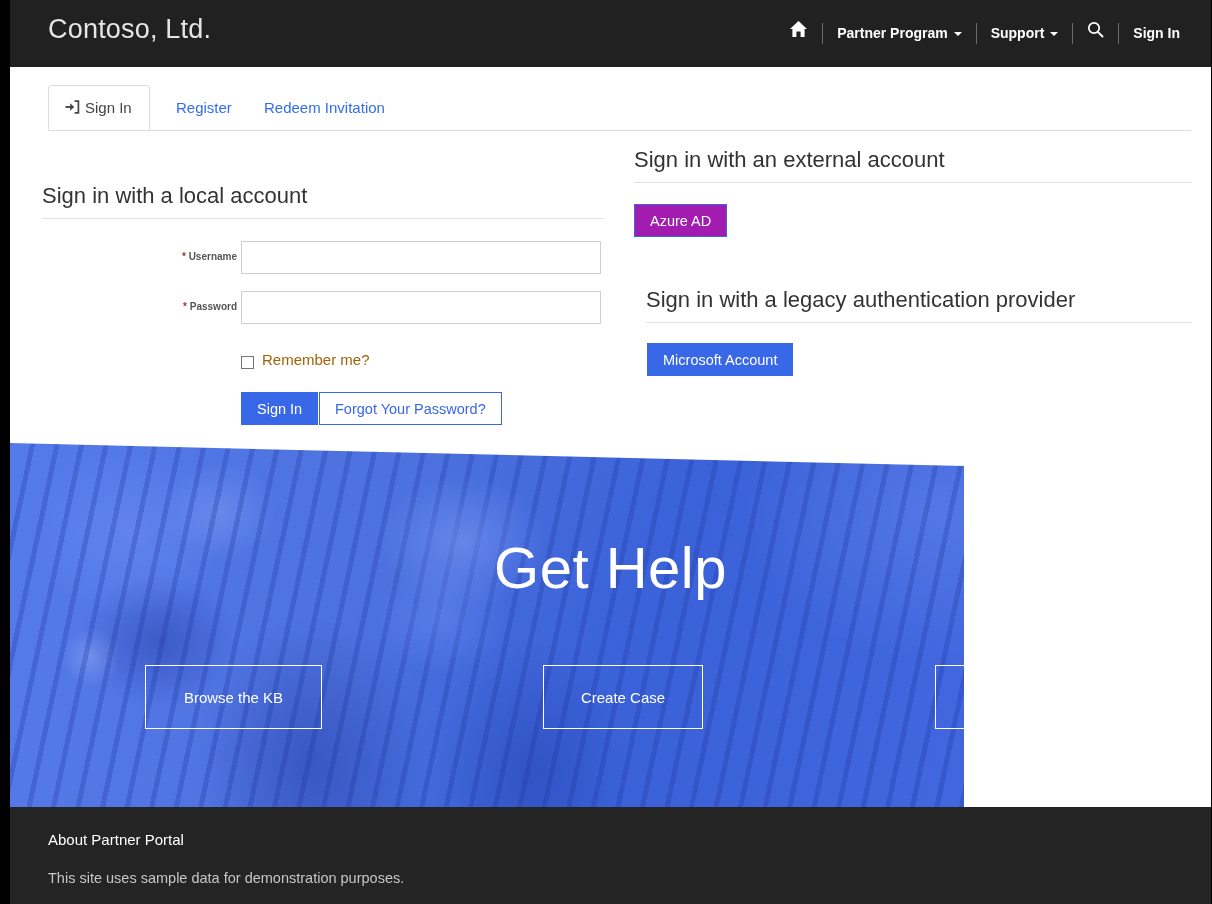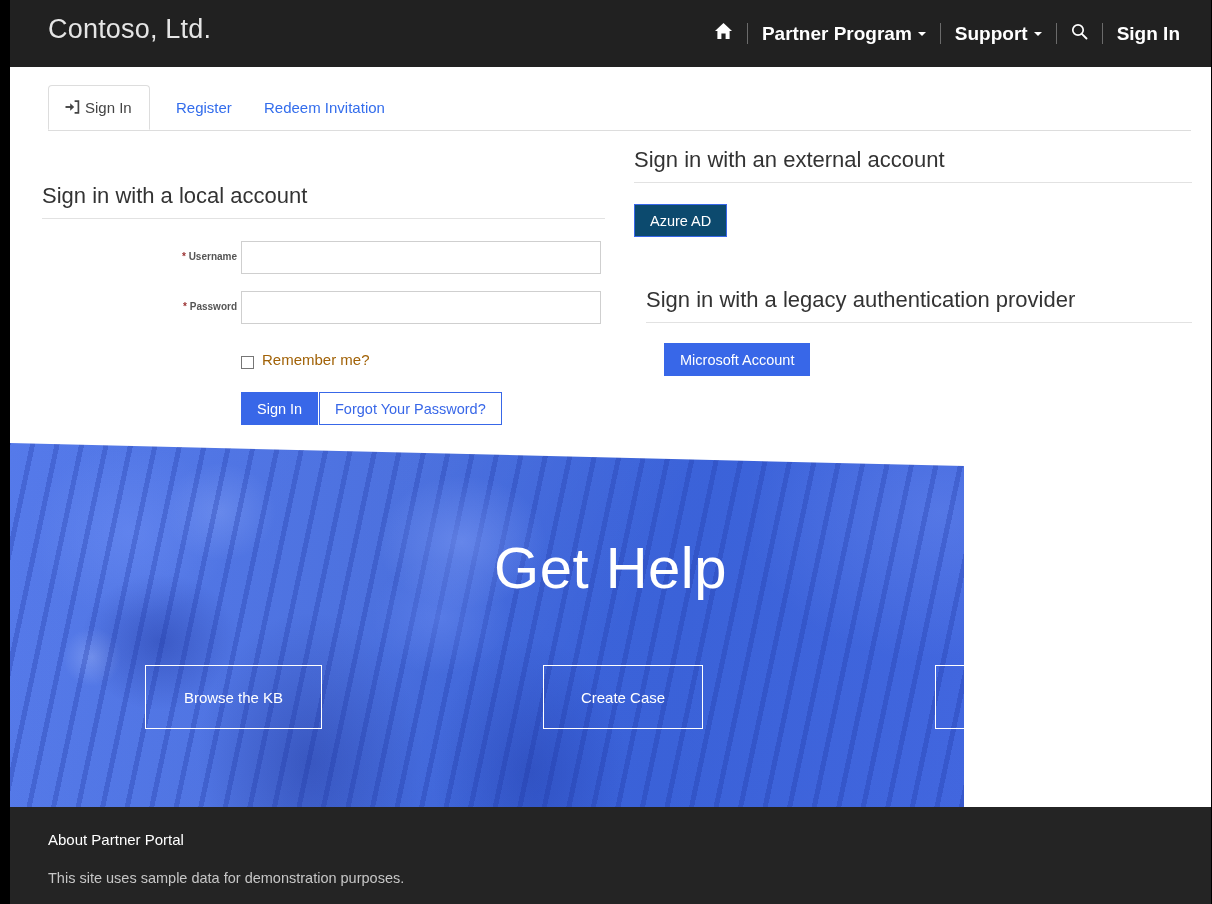--- a/index.html
+++ b/index.html
@@ -59,21 +59,21 @@
     right: 17px;
     top: 0;
     height: 67px;
     display: flex;
     align-items: center;
   }
   .nav-item {
     display: flex;
     align-items: center;
     color: #ffffff;
-    font-size: 19px;
+    font-size: 14px;
     font-weight: bold;
     padding: 0 14px;
     height: 67px;
     line-height: 67px;
     white-space: nowrap;
     cursor: pointer;
   }
   .nav-sep {
     width: 1px;
     height: 21px;
@@ -255,35 +255,35 @@
   }
 
   
   #azure-btn {
     margin-top: 21px;
     display: inline-flex;
     align-items: center;
     justify-content: center;
     height: 33px;
     padding: 0 15px;
-    background: #0c4a6e;
+    background: #a21caf;
     color: #ffffff;
     font-size: 14.5px;
     border: 1px solid #3867e8;
     box-sizing: border-box;
     cursor: pointer;
   }
   #legacy-head-wrap {
     margin-top: 50px;
     margin-left: 12px;
     width: 546px;
   }
   #ms-btn {
     margin-top: 20px;
-    margin-left: 30px;
+    margin-left: 13px;
     display: inline-flex;
     align-items: center;
     justify-content: center;
     height: 33px;
     padding: 0 15px;
     background: #3867e8;
     color: #ffffff;
     font-size: 14.5px;
     border: 1px solid #3867e8;
     box-sizing: border-box;

